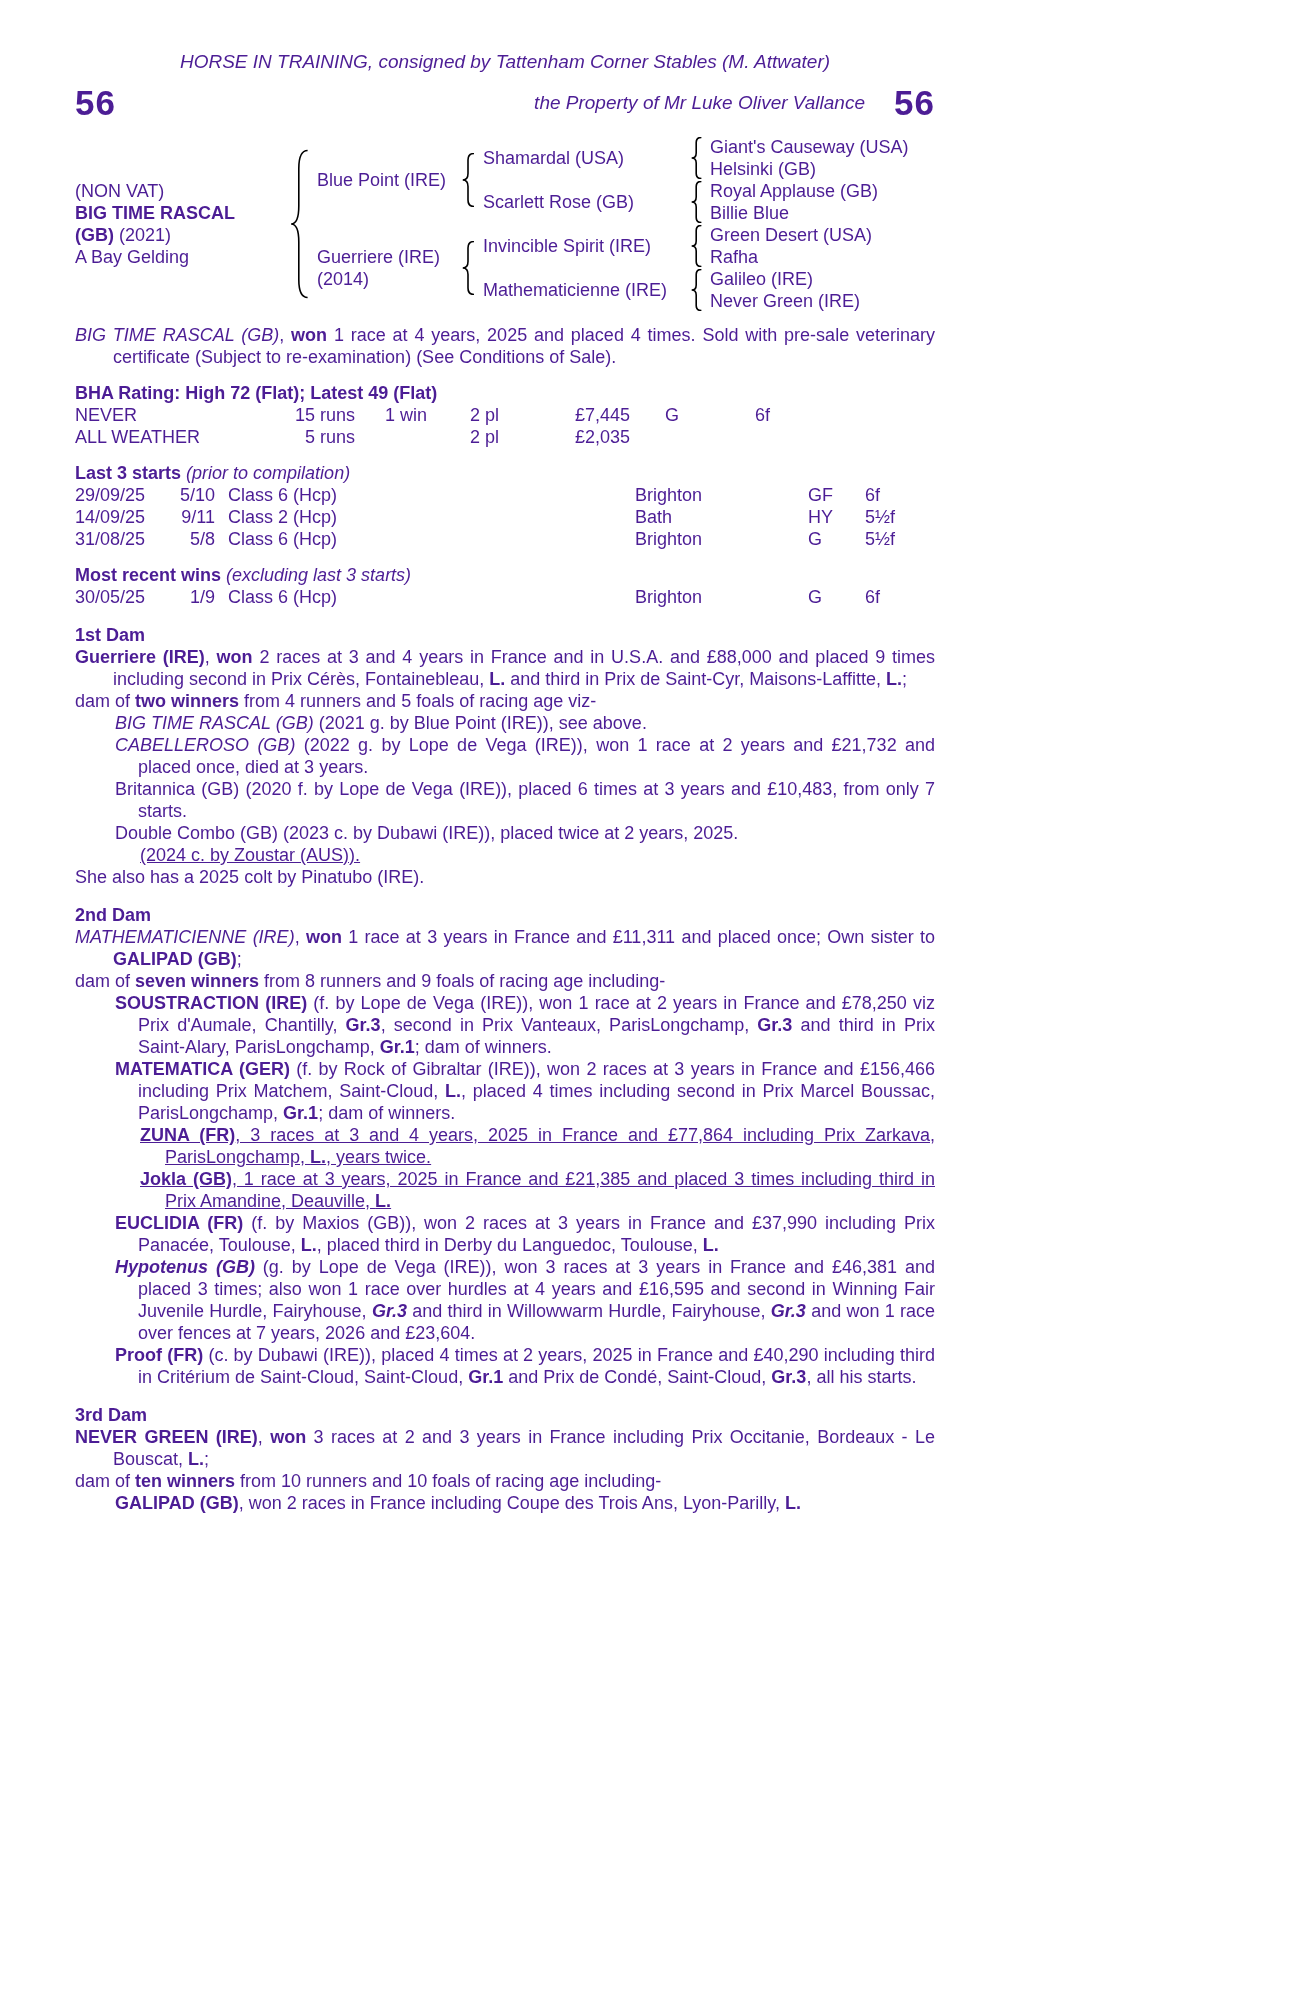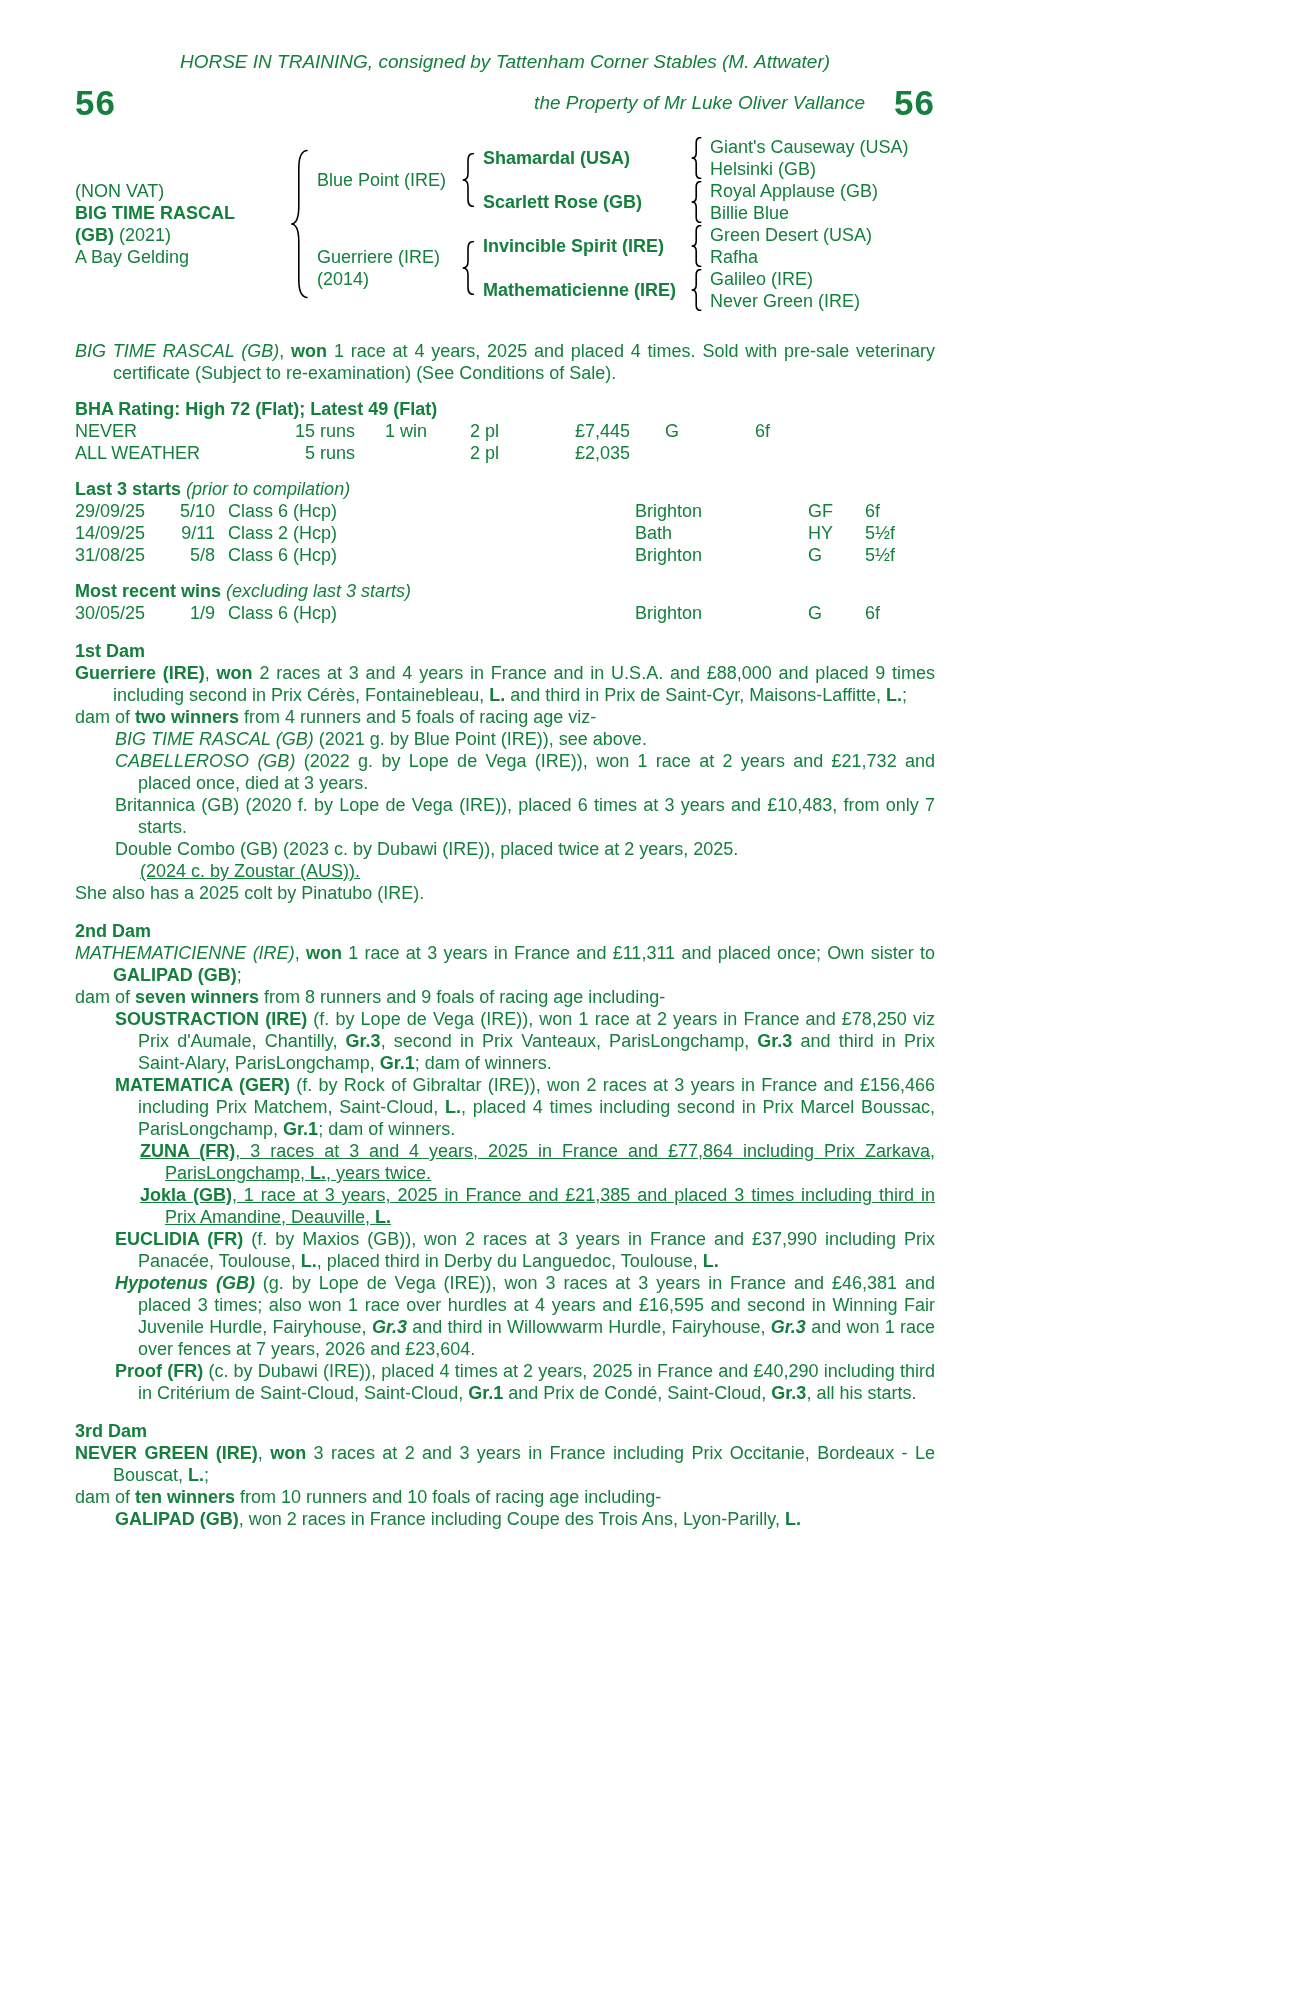--- a/index.html
+++ b/index.html
@@ -1,41 +1,41 @@
 <!DOCTYPE html>
 <html><head>
 <meta charset="utf-8">
 <style>
   html,body{margin:0;padding:0;background:#fff;}
   .page{position:relative;width:1315px;height:2000px;background:#ffffff;
-        font-family:"Liberation Sans","DejaVu Sans",sans-serif;font-size:18px;color:#15803d;overflow:hidden;}
+        font-family:"Liberation Sans","DejaVu Sans",sans-serif;font-size:18px;color:#4c1d95;overflow:hidden;}
   .content{width:860px;margin-left:75px;}
   .b{font-weight:bold;}
   .i{font-style:italic;}
   
   .hdr1{margin-top:50px;text-align:center;font-style:italic;font-size:19px;line-height:23px;}
   .hdr-row{display:flex;align-items:center;margin-top:12px;}
   .lot{font-size:35px;font-weight:bold;line-height:1;width:70px;letter-spacing:1px;}
   .lot.right{text-align:right;}
   .hdr2{flex:1;text-align:right;font-style:italic;font-size:19px;}
   
   .pedigree{display:flex;align-items:center;margin-top:16px;line-height:22px;}
   .ped-info{width:215px;}
   .gcol{display:flex;flex-direction:column;justify-content:center;flex:1;}
   .gen-row{display:flex;align-items:center;}
   .g2name{width:145px;flex:none;}
-  .g3name{width:208px;flex:none;font-weight:bold;}
+  .g3name{width:208px;flex:none;}
   .g4col{flex:1;}
   .brace{flex:none;}
   .br1{width:22px;height:150px;margin-right:5px;}
   .br2{width:15px;height:54px;margin-right:6px;}
   .br3{width:13px;height:42px;margin-right:6px;}
   .yr:empty{display:none;}
   
-  .bodytext{margin-top:28px;line-height:22px;}
+  .bodytext{margin-top:12px;line-height:22px;}
   .para{text-align:justify;}
   .l0{padding-left:38px;text-indent:-38px;}
   .l1{padding-left:63px;text-indent:-23px;}
   .l2{padding-left:90px;text-indent:-25px;text-decoration:underline;}
   .flush{padding-left:0;text-indent:0;}
   .sec-heading{font-weight:bold;margin-top:14px;}
   .note{font-style:italic;font-weight:normal;}
   .trow{display:grid;}
   .bha .trow{grid-template-columns:210px 70px 110px 105px 95px 90px 1fr;}
   .bha .c-runs{text-align:right;}

